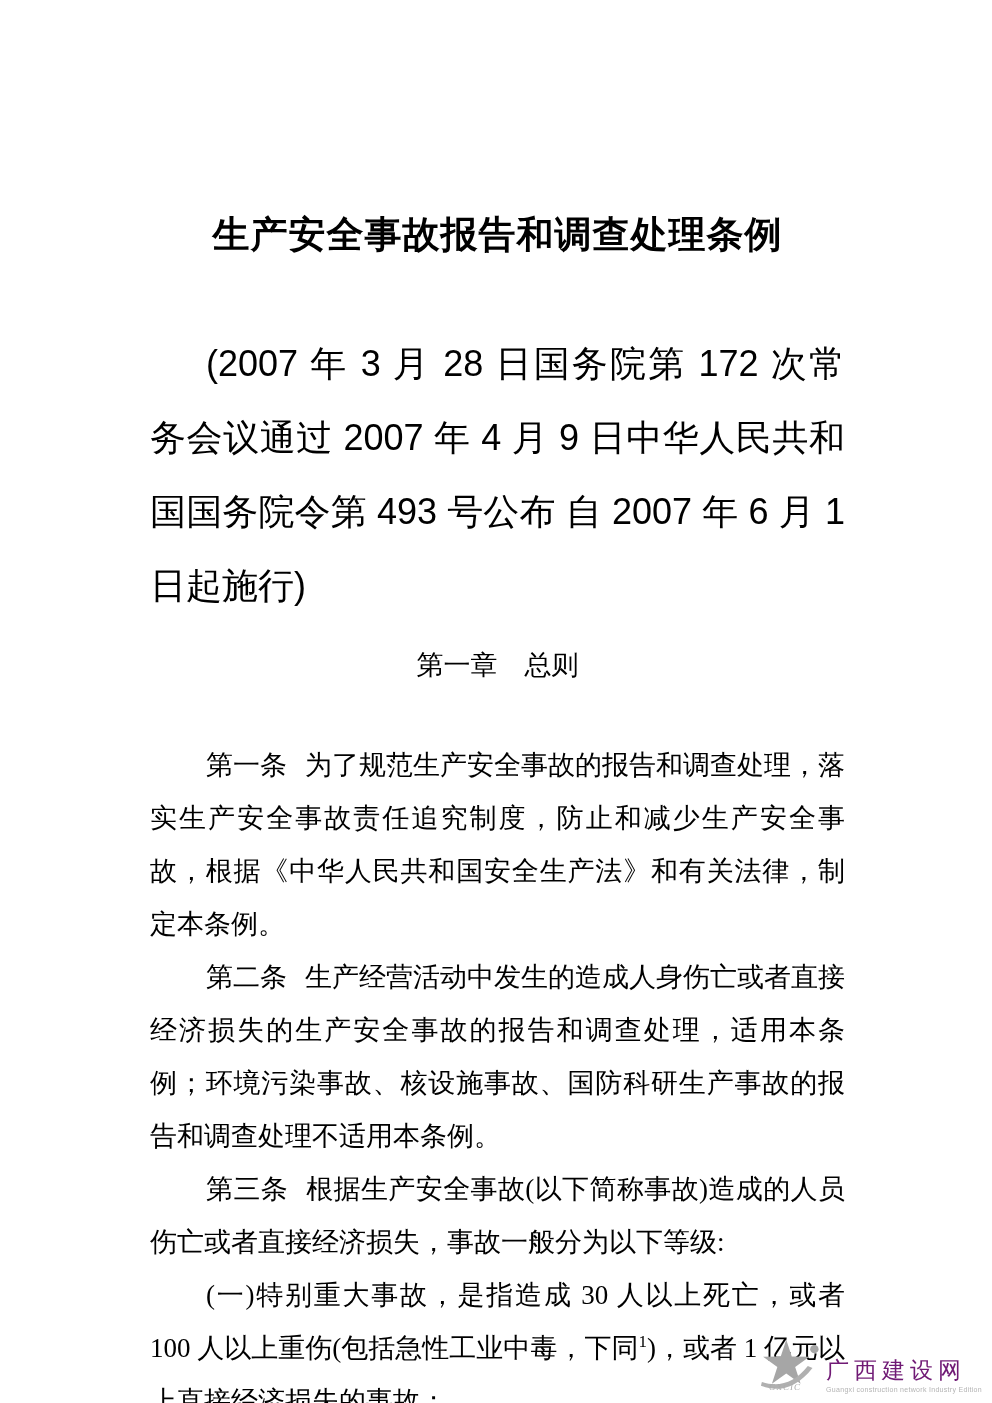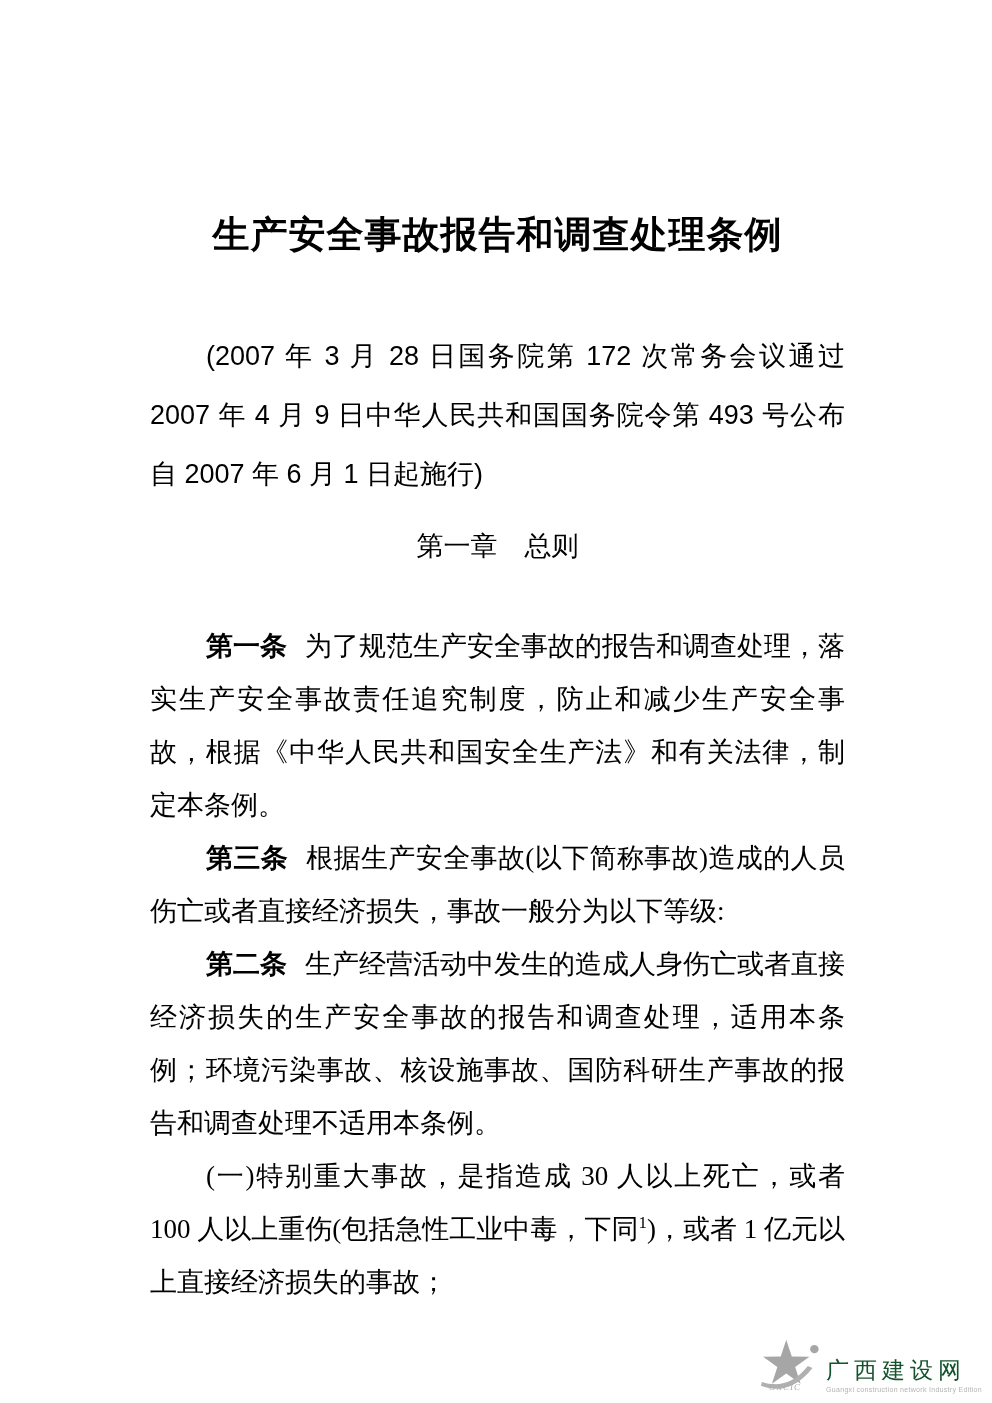--- a/index.html
+++ b/index.html
@@ -22,22 +22,22 @@
     text-align: center;
     font-family: "Liberation Sans", "DejaVu Sans", sans-serif;
     font-weight: bold;
     font-size: 37px;
     line-height: 44px;
     letter-spacing: 1px;
   }
   .preamble {
     margin: 70px 0 0 0;
     font-family: "Liberation Sans", "DejaVu Sans", sans-serif;
-    font-size: 27px;
-    line-height: 59px;
+    font-size: 36px;
+    line-height: 74px;
     text-align: justify;
     text-indent: 56px;
   }
   .chapter {
     margin: 16px 0 0 0;
     text-align: center;
     font-family: "Liberation Sans", "DejaVu Sans", sans-serif;
     font-weight: normal;
     font-size: 27px;
     line-height: 53px;
@@ -45,21 +45,21 @@
   .body-text {
     margin: 47px 0 0 0;
     font-family: "Liberation Serif", "DejaVu Serif", serif;
     font-size: 27px;
     line-height: 53px;
     text-align: justify;
   }
   .body-text p { margin: 0; text-indent: 56px; }
   .article-label {
     font-family: "Liberation Sans", "DejaVu Sans", sans-serif;
-    font-weight: bold;
+    font-weight: normal;
     margin-right: 18px;
   }
   .footnote-ref {
     font-size: 17px;
     line-height: 0;
     vertical-align: super;
   }
   .watermark {
     position: absolute;
     right: 10px;
@@ -106,36 +106,36 @@
     <h1 class="doc-title">生产安全事故报告和调查处理条例</h1>
 
     <p class="preamble">(2007 年 3 月 28 日国务院第 172 次常务会议通过 2007 年 4 月 9 日中华人民共和国国务院令第 493 号公布 自 2007 年 6 月 1 日起施行)</p>
 
     <h2 class="chapter">第一章　总则</h2>
 
     <div class="body-text">
 
       <p><span class="article-label">第一条</span><span>为了规范生产安全事故的报告和调查处理，落实生产安全事故责任追究制度，防止和减少生产安全事故，根据《中华人民共和国安全生产法》和有关法律，制定本条例。</span></p>
 
+      <p><span class="article-label">第二条</span><span>生产经营活动中发生的造成人身伤亡或者直接经济损失的生产安全事故的报告和调查处理，适用本条例；环境污染事故、核设施事故、国防科研生产事故的报告和调查处理不适用本条例。</span></p>
+
       <p><span class="article-label">第三条</span><span>根据生产安全事故(以下简称事故)造成的人员伤亡或者直接经济损失，事故一般分为以下等级:</span></p>
-
-      <p><span class="article-label">第二条</span><span>生产经营活动中发生的造成人身伤亡或者直接经济损失的生产安全事故的报告和调查处理，适用本条例；环境污染事故、核设施事故、国防科研生产事故的报告和调查处理不适用本条例。</span></p>
 
       <p><span>(一)特别重大事故，是指造成 30 人以上死亡，或者 100 人以上重伤(包括急性工业中毒，下同</span><sup class="footnote-ref">1</sup><span>)，或者 1 亿元以上直接经济损失的事故；</span></p>
 
     </div>
   </div>
 
   <div class="watermark">
     <div class="wm-logo">
       <svg width="60" height="58" viewBox="0 0 64 60" aria-hidden="true">
         <polygon points="28,2 33.9,19.9 52.7,20 37.5,31.1 43.3,49 28,38 12.7,49 18.5,31.1 3.3,20 22.1,19.9" fill="#a6a6a6"></polygon>
         <path d="M1,51 C18,58 38,55 56,32 L51,30 C37,48 20,53 2,47 Z" fill="#b0b0b0"></path>
         <circle cx="58" cy="12" r="4.5" fill="#a6a6a6"></circle>
       </svg>
       <span class="logo-script">GXCIC</span>
     </div>
     <div class="wm-text">
-      <div class="wm-name" style="color: #14532d;">广西建设网</div>
+      <div class="wm-name" style="color: #701a75;">广西建设网</div>
       <div class="wm-tagline" style="color: rgb(179, 179, 179);">Guangxi construction network Industry Edition</div>
     </div>
   </div>
 </div>
 
 </body></html>

